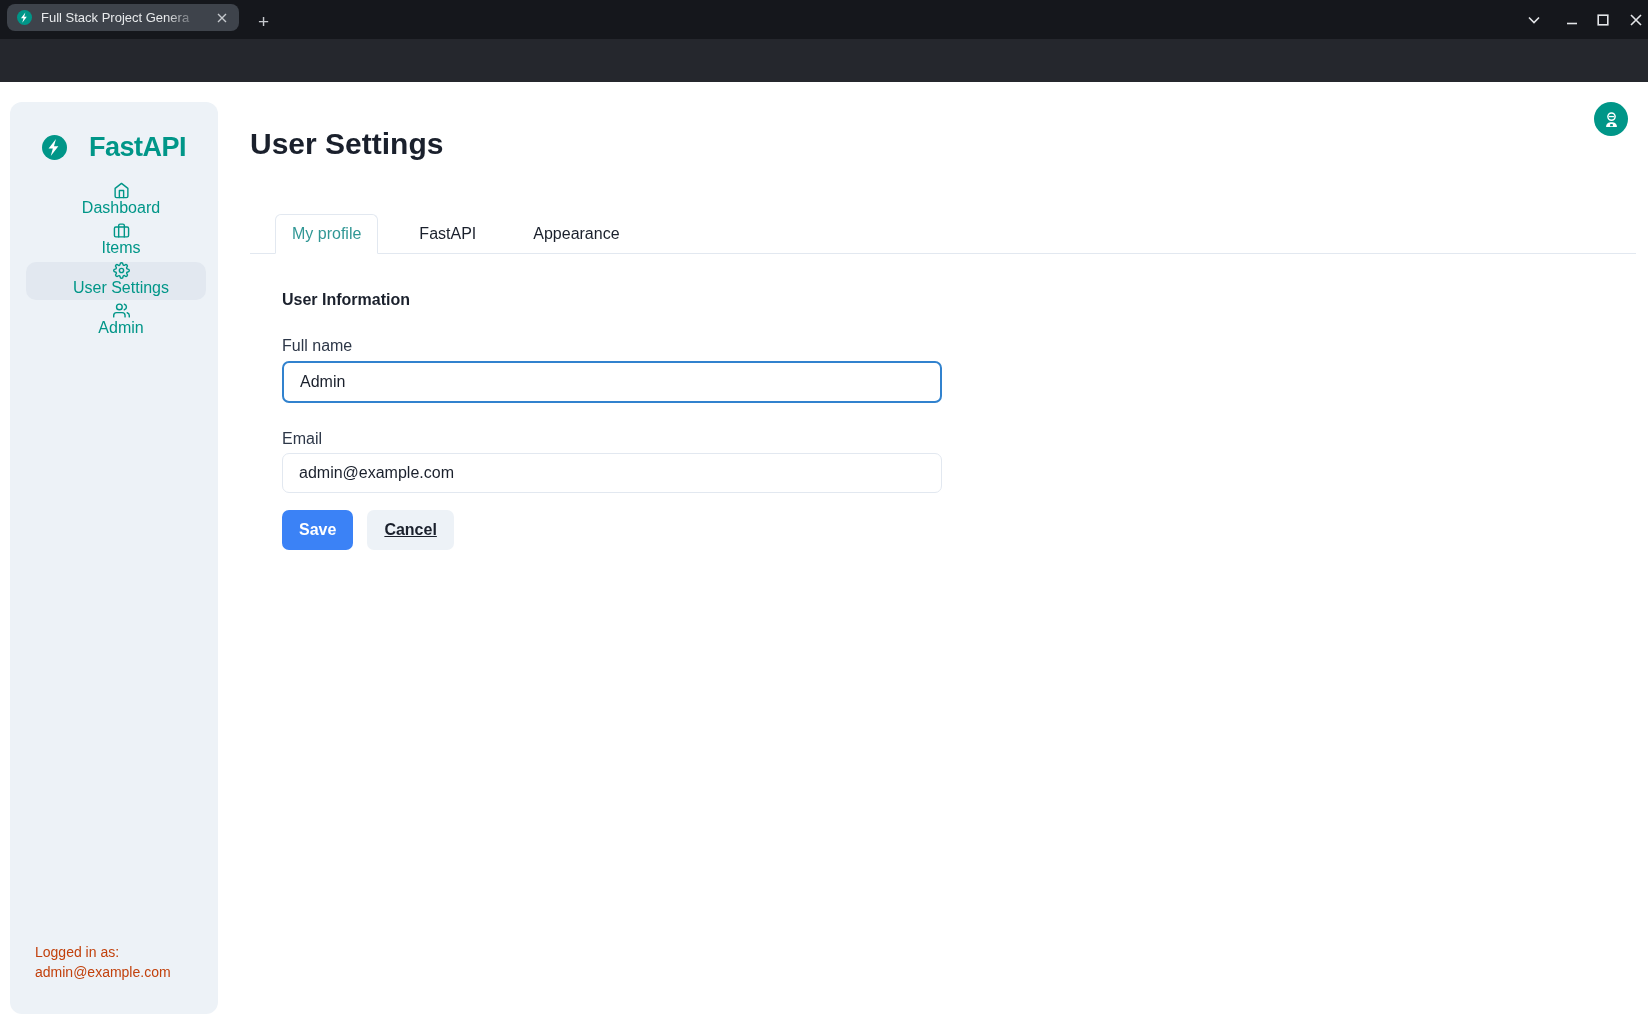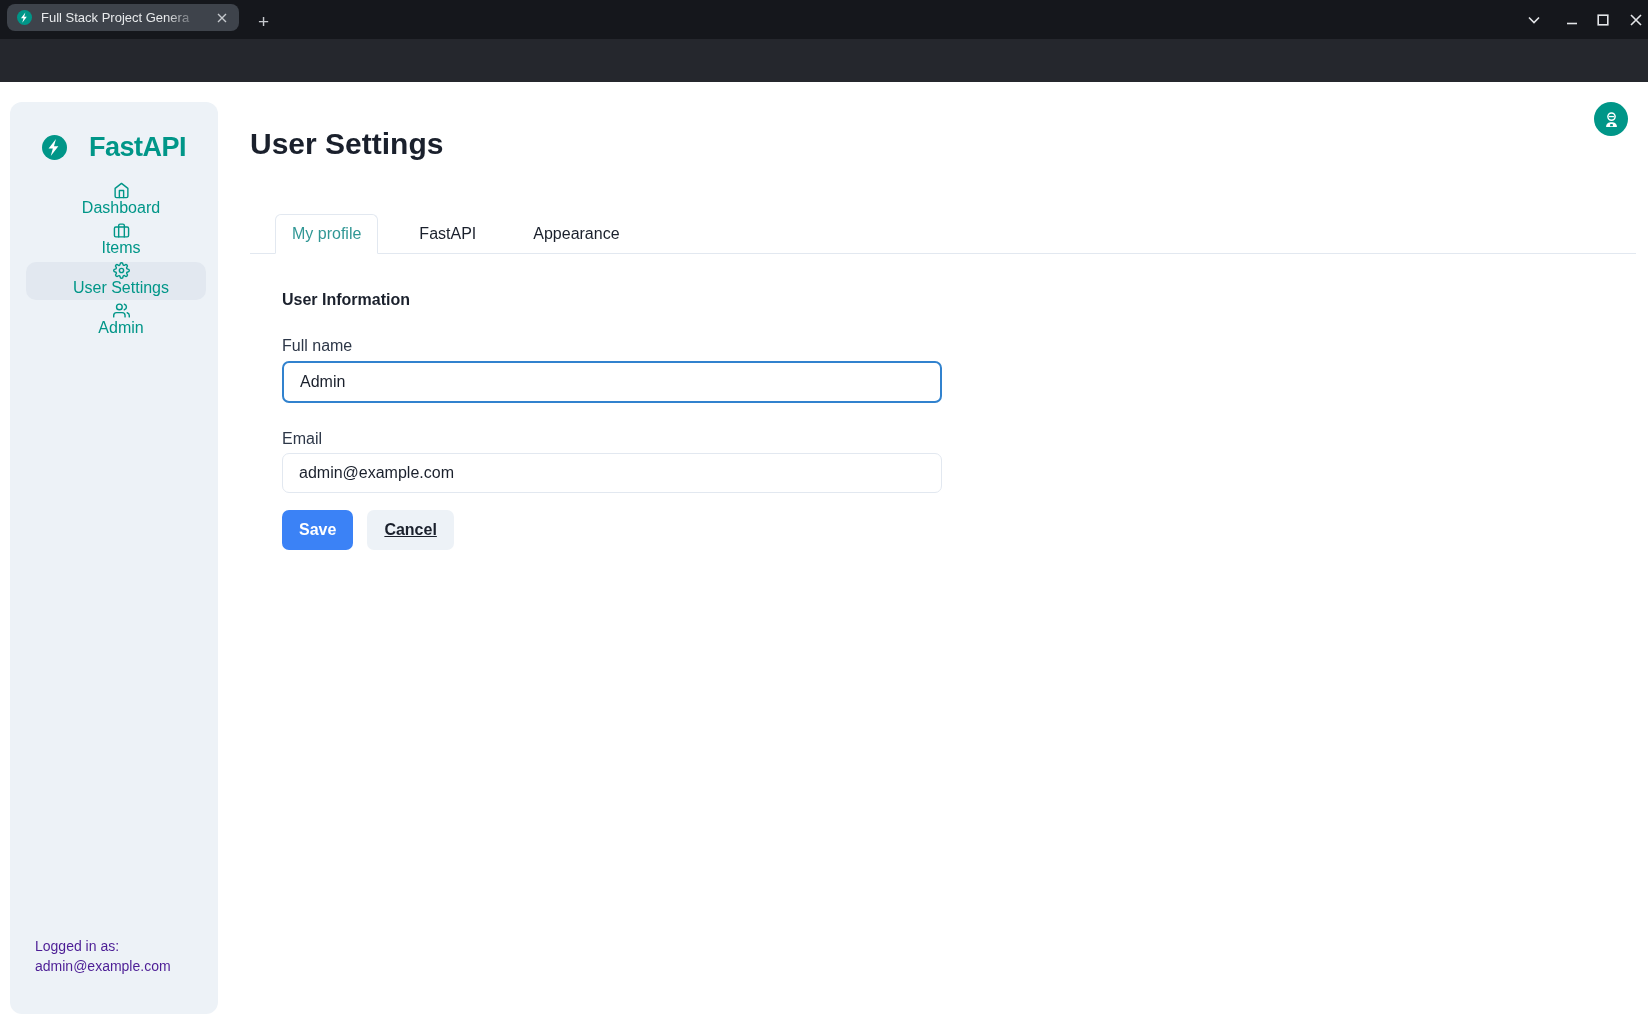--- a/index.html
+++ b/index.html
@@ -29,21 +29,21 @@
   
   .page{position:absolute;left:0;top:82px;width:1648px;height:943px;background:#fff;}
 
   .sidebar{position:absolute;left:10px;top:20px;width:208px;height:912px;background:#edf2f7;border-radius:12px;}
   .logo{position:absolute;left:0;top:30px;width:208px;display:flex;align-items:center;justify-content:center;gap:22px;}
   .logo-text{font-size:27px;font-weight:600;color:#009688;letter-spacing:-0.5px;}
   .side-nav{position:absolute;left:0;top:80px;width:208px;}
   .nav-item{display:flex;align-items:center;gap:0;width:180px;height:38px;margin:0 0 2px 16px;padding-left:10px;border-radius:10px;color:#009688;font-size:16px;cursor:pointer;flex-direction:column;}
   .nav-item.active{background:#e2e8f0;}
   .nav-item svg{flex:0 0 auto;}
-  .side-footer{position:absolute;left:25px;bottom:38px;font-size:14px;line-height:20px;color:#4c1d95;}
+  .side-footer{position:absolute;left:25px;bottom:32px;font-size:14px;line-height:20px;color:#c2410c;}
 
   .avatar-btn{position:absolute;left:1594px;top:20px;width:34px;height:34px;border-radius:50%;background:#009688;border:0;display:flex;align-items:center;justify-content:center;cursor:pointer;padding:0;}
 
   .page-title{position:absolute;left:250px;top:44px;margin:0;font-size:30px;line-height:36px;font-weight:700;color:#1a202c;}
 
   .page-tabs{position:absolute;left:250px;top:132px;width:1386px;height:40px;display:flex;align-items:stretch;border-bottom:1px solid #e2e8f0;}
   .ptab{display:flex;align-items:center;padding:0 16px;font-size:16px;color:#1a202c;cursor:pointer;margin-left:25px;}
   .ptab.active{background:#fff;border:1px solid #e2e8f0;border-bottom:1px solid #fff;border-radius:6px 6px 0 0;color:#319795;margin-bottom:-1px;}
 
   .form{position:absolute;left:282px;top:207px;width:660px;}

